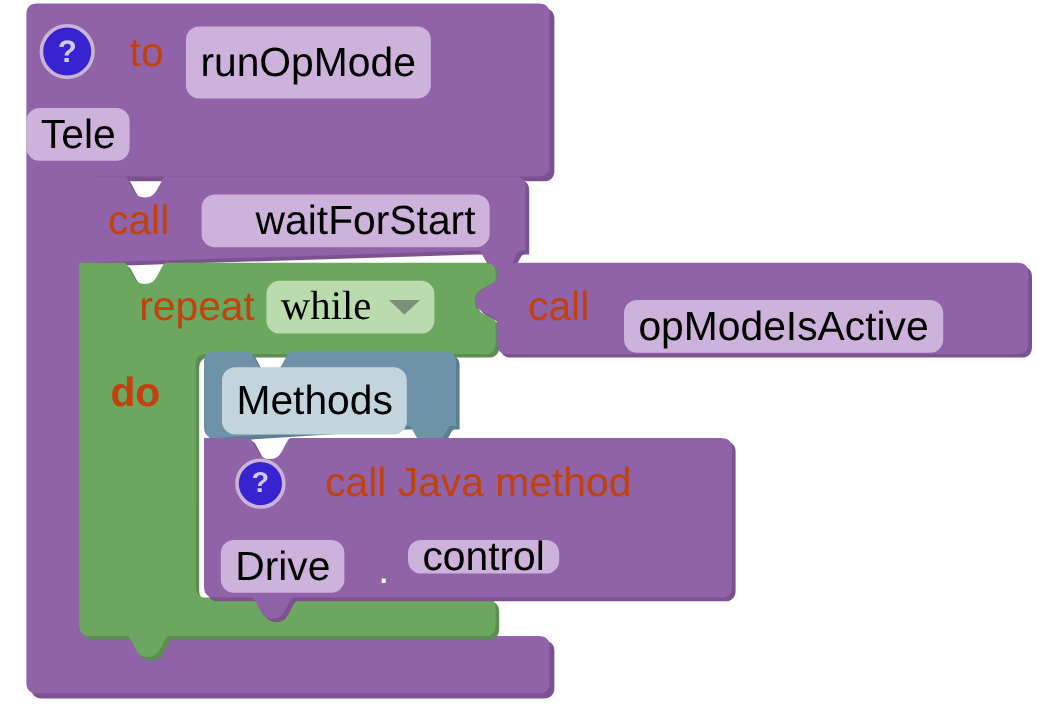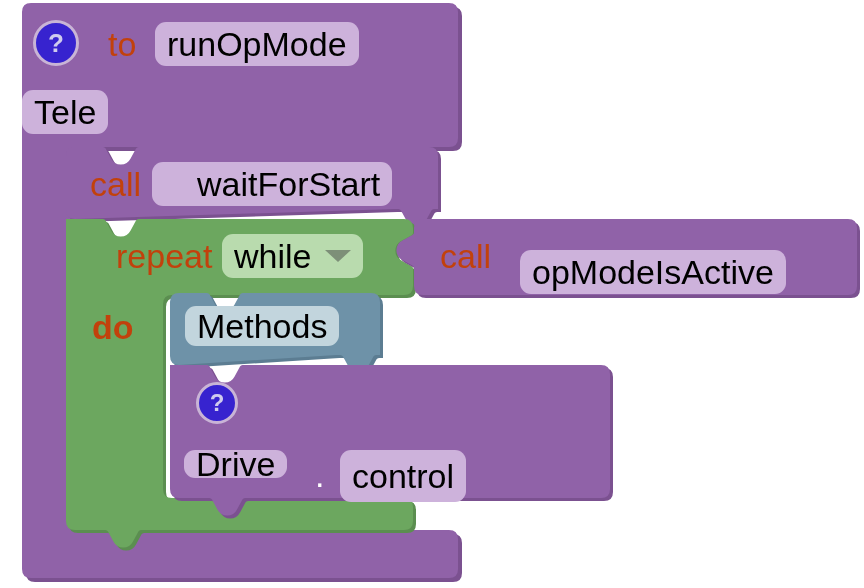--- a/index.html
+++ b/index.html
@@ -39,21 +39,21 @@
     box-sizing: border-box;
     color: #000000;
     font-size: 34px;
     font-family: "Liberation Sans", sans-serif;
     white-space: nowrap;
     border-radius: 11px;
     padding: 0 12px;
     line-height: 1;
   }
   .field.purple-field { background: #CDB2DB; }
-  .field.green-field  { background: #B9DBAE; }
+  .field.green-field  { background: #B9DBAE; font-family: Liberation Serif, serif; }
   .field.teal-field   { background: #C2D5DD; }
 
   .dot {
     position: absolute;
     color: #ffffff;
     font-size: 34px;
     line-height: 1;
   }
 
   
@@ -362,45 +362,46 @@
              a 3,3 0 0 0 -2.6,-1.6
              l -4,0
              L 179,498
              q -9,0 -9,-9 Z" fill="#9062A8"></path>
   </svg>
 
   <div class="help-icon" style="left:33px; top:20px; width:46px; height:46px; font-size:26px;">?</div>
 
   <div class="blk-label" style="left:108px; top:27px;">to</div>
 
-  <div class="field purple-field" style="left:155px; top:22px; height:44px;">runOpMode</div>
+  <div class="field purple-field" style="left:155px; top:22px; height:60px;">runOpMode</div>
 
   <div class="field purple-field" style="left:22px; top:90px; height:44px;text-align:center;">Tele</div>
 
   <div class="blk-label" style="left:90px; top:167px;">call</div>
 
-  <div class="field purple-field" style="left:152px; top:162px; height:44px;padding-left:45px;">waitForStart</div>
+  <div class="field purple-field" style="left:168px; top:162px; height:44px;padding-left:45px;">waitForStart</div>
 
   <div class="blk-label" style="left:88px; top:239px;margin-left:28px;">repeat</div>
 
   <div class="field green-field" style="left:222px; top:234px; height:44px;">
     <span>while</span>
     <span class="dd-arrow"></span>
   </div>
 
   <div class="blk-label" style="left:92px; top:310px;font-weight:bold;">do</div>
 
   <div class="blk-label" style="left:440px; top:239px;">call</div>
 
   <div class="field purple-field" style="left:520px; top:234px; height:44px;margin-top:16px;">opModeIsActive</div>
 
-  <div class="field teal-field" style="left:185px; top:306px; height:40px;">Methods</div>
+  <div class="field teal-field" style="left:185px; top:306px; height:56px;">Methods</div>
 
   <div class="help-icon" style="left:196px; top:382px; width:42px; height:42px; font-size:24px;">?</div>
 
-
-  <div class="field purple-field" style="left:184px; top:450px; height:28px;">Drive</div>
+  <div class="blk-label" style="left:271px; top:385px;">call Java method</div>
+
+  <div class="field purple-field" style="left:184px; top:450px; height:44px;">Drive</div>
 
   <div class="dot" style="left:315px; top:458px;">.</div>
 
-  <div class="field purple-field" style="left:340px; top:450px; height:52px;">control</div>
+  <div class="field purple-field" style="left:340px; top:450px; height:28px;">control</div>
 
 </div>
 
 </body></html>

